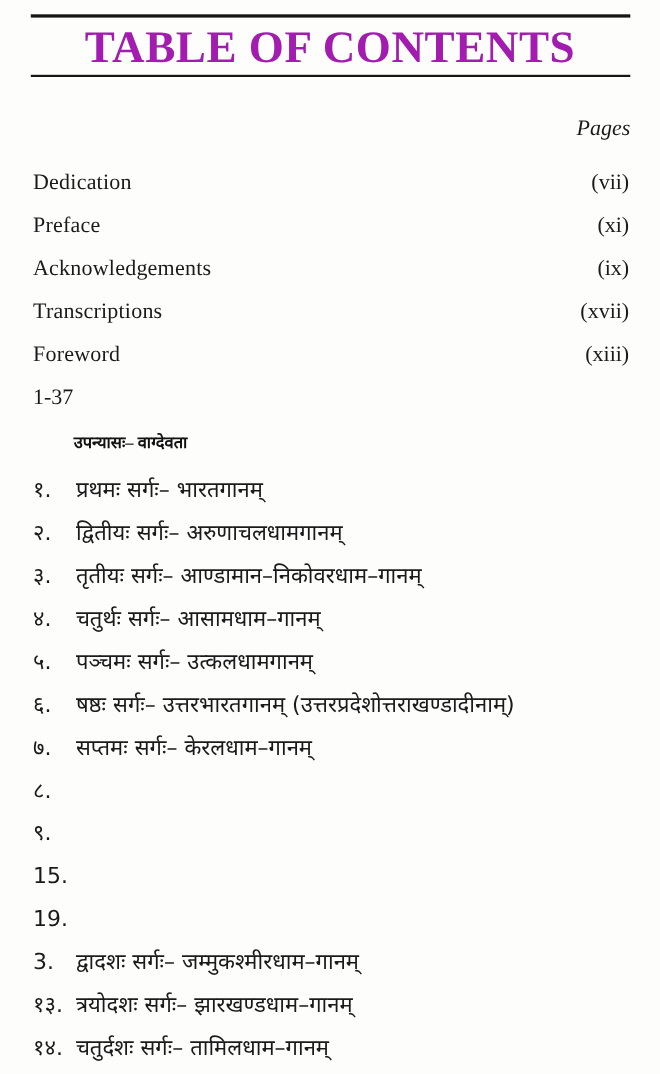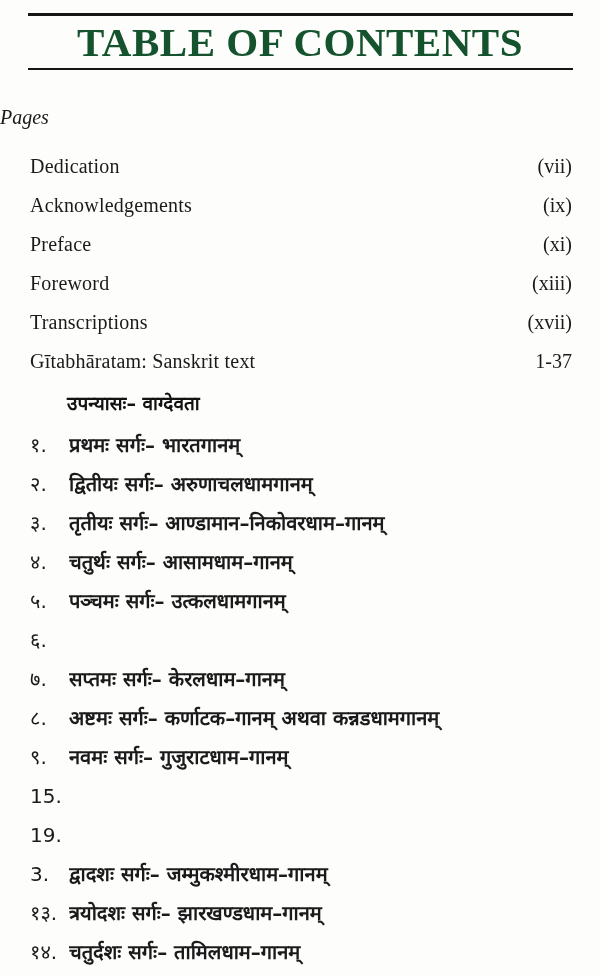--- a/index.html
+++ b/index.html
@@ -19,26 +19,27 @@
   }
   .rule-top { margin-top: 13px; }
 
   .title {
     margin: 2px 0;
     text-align: center;
     font-size: 41px;
     line-height: 48px;
     font-weight: 700;
     letter-spacing: 0.5px;
-    color: #14532d;
+    color: #a21caf;
   }
 
   .pages-label {
     margin-top: 34px;
     padding-right: 27px;
+    text-align: right;
     font-style: italic;
     font-size: 20px;
     line-height: 26px;
   }
 
   .front-matter { margin-top: 24px; }
   .fm-row {
     display: flex;
     justify-content: space-between;
     align-items: flex-end;
@@ -47,76 +48,76 @@
     line-height: 24px;
     margin-bottom: 15px;
     white-space: nowrap;
   }
   .fm-label { letter-spacing: 0.2px; }
 
   .sanskrit { font-family: "DejaVu Sans", sans-serif; }
 
   .section-header {
     margin: 17px 0 0 67px;
-    font-size: 19px;
+    font-size: 15px;
     line-height: 26px;
     font-weight: 700;
     color: #121212;
+    font-family: Liberation Serif, serif;
   }
 
   .sk-list { margin-top: 16px; }
   .sk-row {
     display: flex;
     align-items: baseline;
     padding: 0 12px 0 30px;
     font-size: 20px;
     line-height: 27px;
     margin-bottom: 12px;
     white-space: nowrap;
   }
   .sk-num {
     flex: 0 0 39px;
     width: 39px;
   }
-  .sk-text { flex: 1 1 auto; overflow: hidden; font-weight: bold; }
+  .sk-text { flex: 1 1 auto; overflow: hidden; }
 </style>
 </head>
 <body>
 
 <div class="page">
 
   <div class="rule rule-top"></div>
   <h1 class="title">TABLE OF CONTENTS</h1>
   <div class="rule rule-bottom"></div>
 
   <div class="pages-label">Pages</div>
 
   <div class="front-matter">
     <div class="fm-row">
       <span class="fm-label">Dedication</span>
       <span class="fm-page">(vii)</span>
     </div>
     <div class="fm-row">
+      <span class="fm-label">Preface</span>
+      <span class="fm-page">(xi)</span>
+    </div>
+    <div class="fm-row">
       <span class="fm-label">Acknowledgements</span>
       <span class="fm-page">(ix)</span>
     </div>
     <div class="fm-row">
-      <span class="fm-label">Preface</span>
-      <span class="fm-page">(xi)</span>
+      <span class="fm-label">Transcriptions</span>
+      <span class="fm-page">(xvii)</span>
     </div>
     <div class="fm-row">
       <span class="fm-label">Foreword</span>
       <span class="fm-page">(xiii)</span>
     </div>
     <div class="fm-row">
-      <span class="fm-label">Transcriptions</span>
-      <span class="fm-page">(xvii)</span>
-    </div>
-    <div class="fm-row">
-      <span class="fm-label">Gītabhāratam: Sanskrit text</span>
       <span class="fm-page">1-37</span>
     </div>
   </div>
 
   <div class="section-header sanskrit">उपन्यासः– वाग्देवता</div>
 
   <div class="sk-list sanskrit">
     <div class="sk-row">
       <span class="sk-num">१.</span>
       <span class="sk-text">प्रथमः सर्गः– भारतगानम्</span>
@@ -132,32 +133,31 @@
     <div class="sk-row">
       <span class="sk-num">४.</span>
       <span class="sk-text">चतुर्थः सर्गः– आसामधाम–गानम्</span>
     </div>
     <div class="sk-row">
       <span class="sk-num">५.</span>
       <span class="sk-text">पञ्चमः सर्गः– उत्कलधामगानम्</span>
     </div>
     <div class="sk-row">
       <span class="sk-num">६.</span>
+      <span class="sk-text">षष्ठः सर्गः– उत्तरभारतगानम् (उत्तरप्रदेशोत्तराखण्डादीनाम्)</span>
     </div>
     <div class="sk-row">
       <span class="sk-num">७.</span>
       <span class="sk-text">सप्तमः सर्गः– केरलधाम–गानम्</span>
     </div>
     <div class="sk-row">
       <span class="sk-num">८.</span>
-      <span class="sk-text">अष्टमः सर्गः– कर्णाटक–गानम् अथवा कन्नडधामगानम्</span>
     </div>
     <div class="sk-row">
       <span class="sk-num">९.</span>
-      <span class="sk-text">नवमः सर्गः– गुजुराटधाम–गानम्</span>
     </div>
     <div class="sk-row">
       <span class="sk-num">15.</span>
     </div>
     <div class="sk-row">
       <span class="sk-num">19.</span>
     </div>
     <div class="sk-row">
       <span class="sk-num">3.</span>
       <span class="sk-text">द्वादशः सर्गः– जम्मुकश्मीरधाम–गानम्</span>

